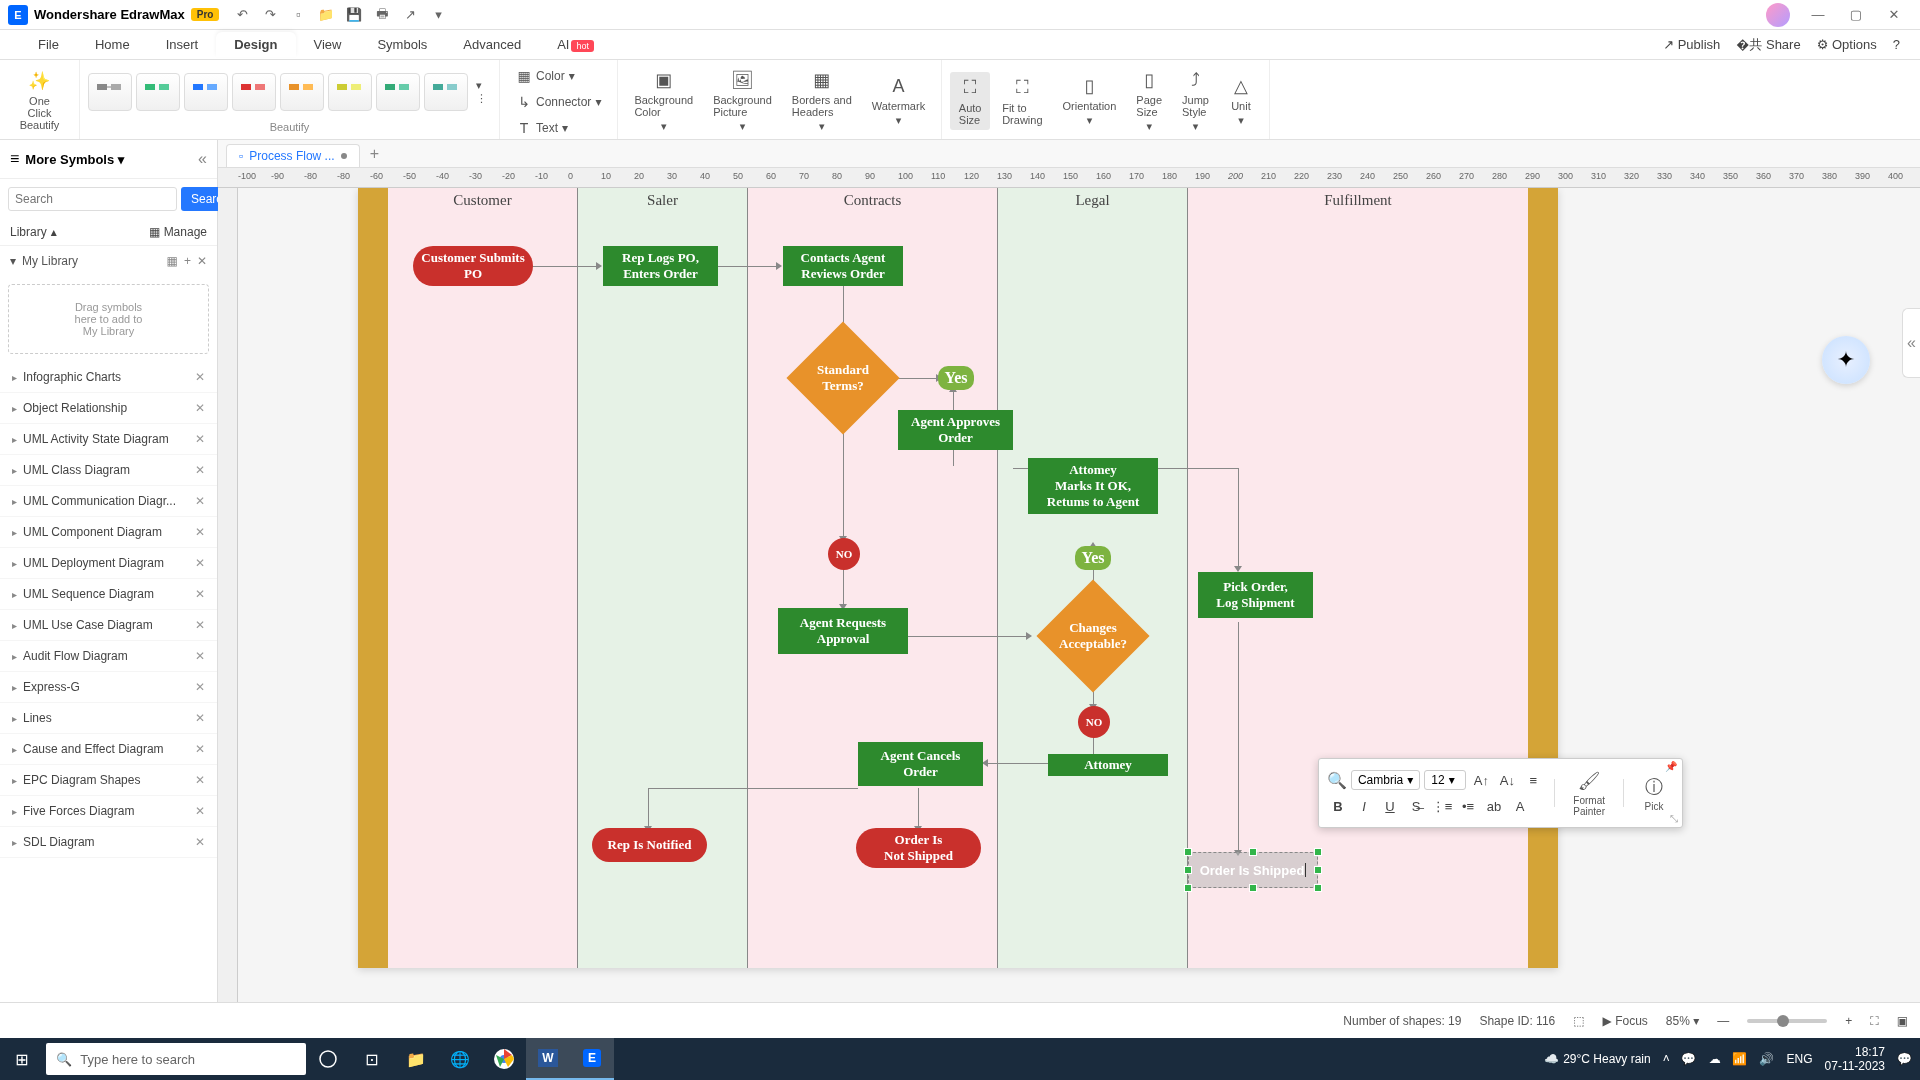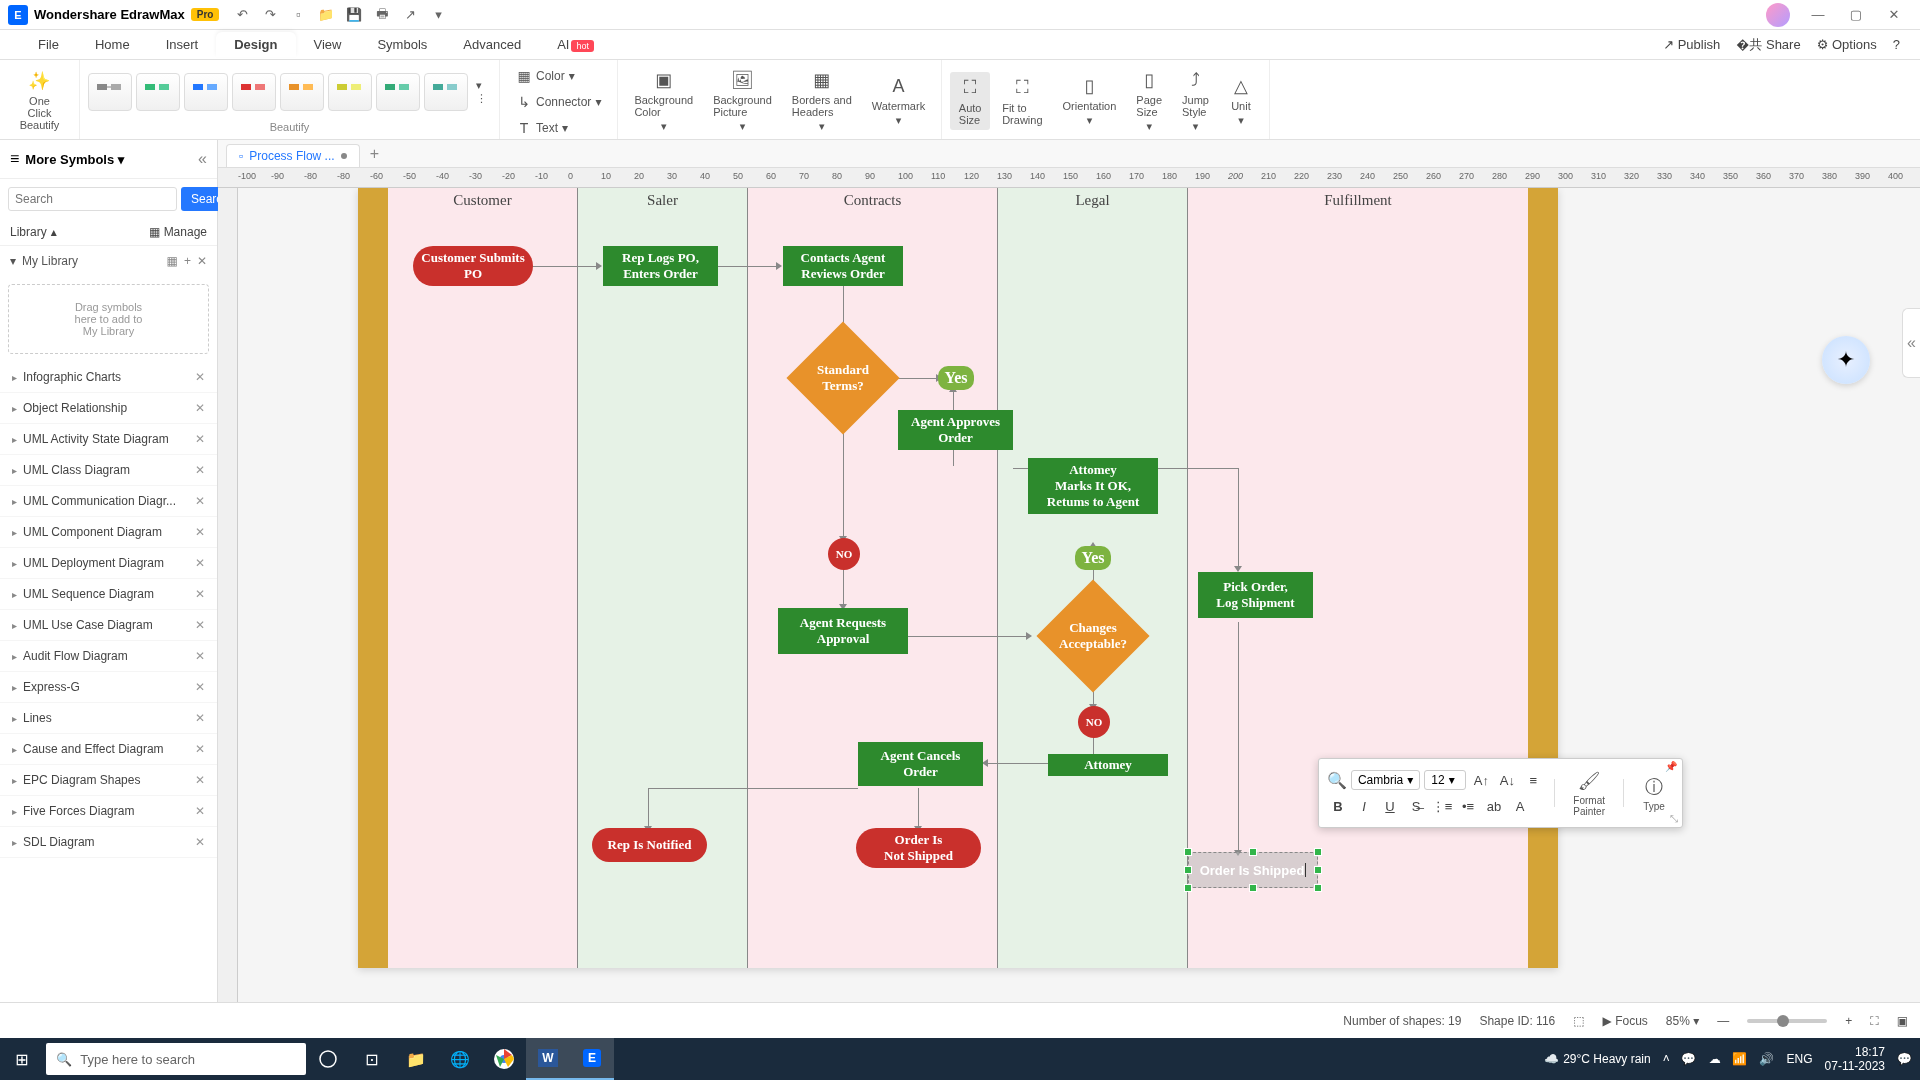--- a/index.html
+++ b/index.html
@@ -591,21 +591,21 @@
       </div>
       <div class="ft-sep"></div>
       <div class="rb-btn">
           <div class="rb-icon">🖌</div>
           <div style="white-space:pre-line;font-size:10px;">Format
 Painter</div>
         </div>
       <div class="ft-sep"></div>
       <div class="rb-btn">
           <div class="rb-icon">ⓘ</div>
-          <div style="font-size:10px;">Type</div>
+          <div style="font-size:10px;">Pick</div>
         </div>
       <span style="position:absolute;top:2px;right:4px;font-size:10px;color:#999;cursor:pointer;">📌</span>
       <span style="position:absolute;bottom:2px;right:4px;font-size:10px;color:#999;cursor:pointer;">⤡</span>
     </div>
   </div>
 
   <div class="color-bar" id="color-bar">
     <span style="width:20px;text-align:center;color:#666;">✎</span>
   <div class="swatch" style="background: rgb(139, 0, 0);"></div>
       <div class="swatch" style="background: rgb(201, 48, 44);"></div>

